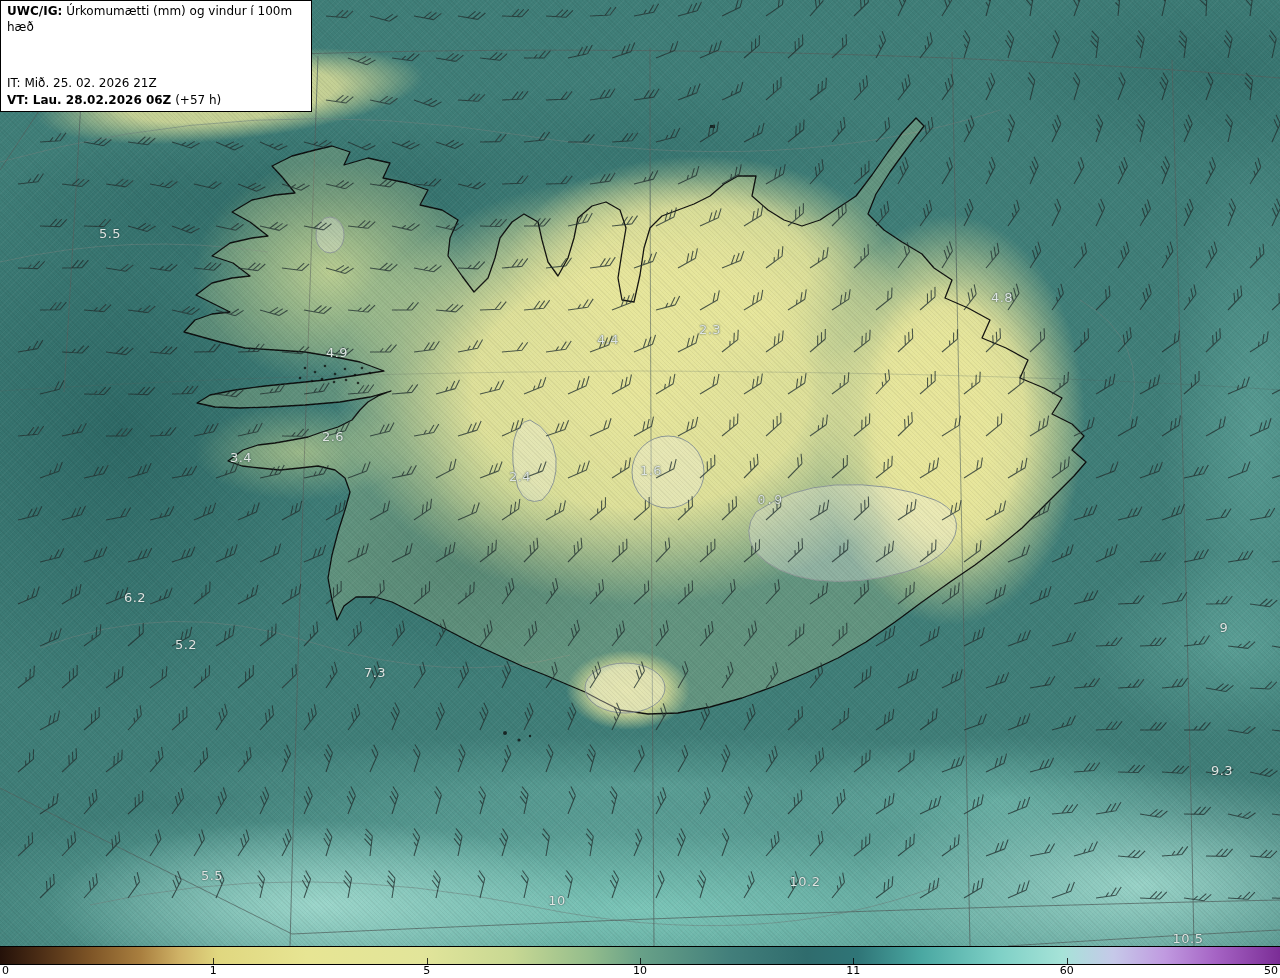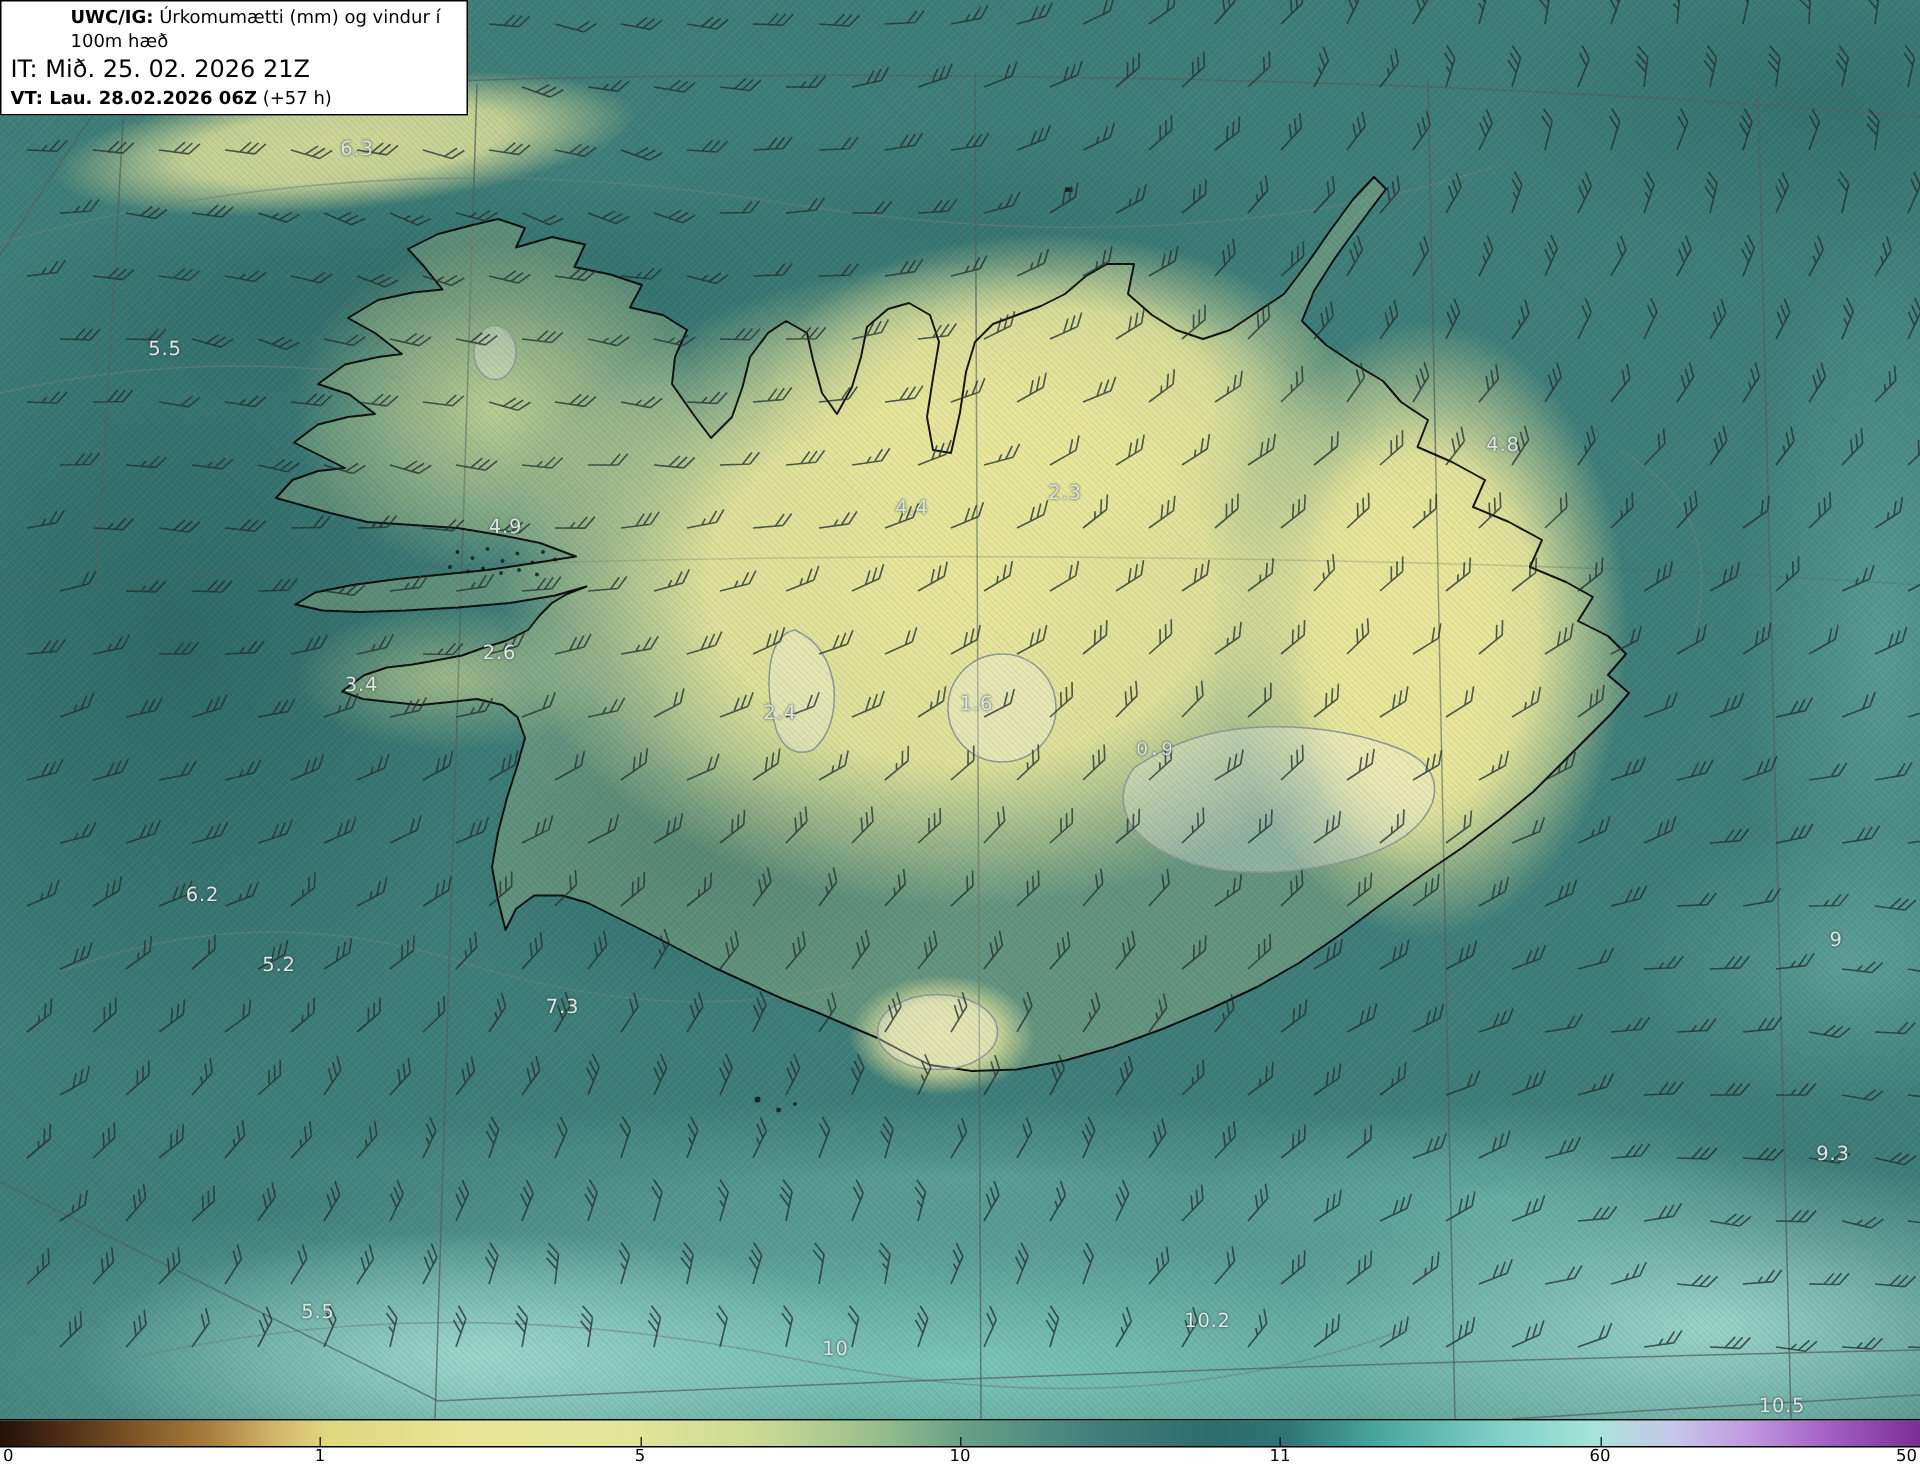--- a/index.html
+++ b/index.html
@@ -8,22 +8,22 @@
   #field,#barbs{position:absolute;top:0;left:0;width:1280px;height:946px;display:block;}
   #texture{position:absolute;top:0;left:0;width:1280px;height:946px;pointer-events:none;
     background-image:
       repeating-linear-gradient(45deg, rgba(0,0,0,0.05) 0 1px, transparent 1px 3px),
       repeating-linear-gradient(-45deg, rgba(255,255,255,0.035) 0 1px, transparent 1px 4px);}
   #labels-layer{position:absolute;top:0;left:0;width:1280px;height:664px;pointer-events:none;}
   .contour-label{position:absolute;transform:translate(-50%,-50%);font-size:13px;letter-spacing:.5px;
     color:var(--c-label,#dfe6e3);text-shadow:0 0 2px rgba(25,45,45,.65),0 0 1px rgba(25,45,45,.5);white-space:nowrap;}
   #header-box{position:absolute;top:0;left:0;width:298px;background:#fff;border:1px solid #000;
     padding:2px 6px 3px;line-height:1.35;color:#000;}
-  #header-box .l1{font-size:12px;margin-left:40px;}
-  #header-box .l2{font-size:16px;}
+  #header-box .l1{font-size:12px;}
+  #header-box .l2{font-size:12px;margin-top:40px;}
   #header-box .l3{font-size:12px;}
   #header-box b{font-weight:bold;}
   #colorbar-wrap{position:absolute;left:0;top:946px;width:1280px;height:32px;background:#fff;}
   #colorbar{position:relative;width:1280px;height:19px;border-top:1px solid #000;border-bottom:1px solid #000;box-sizing:border-box;}
   .cb-tick{position:absolute;bottom:0;width:1px;height:6px;background:#000;opacity:.8;}
   #cb-labels{position:relative;width:1280px;height:13px;}
   .cb-label{position:absolute;top:-1px;font-size:11px;color:#000;transform:translateX(-50%);}
   .cb-label.first{transform:none;}
   .cb-label.last{transform:translateX(-100%);}
   .iso{fill:none;stroke:#6d817e;stroke-width:1;opacity:.55;}

